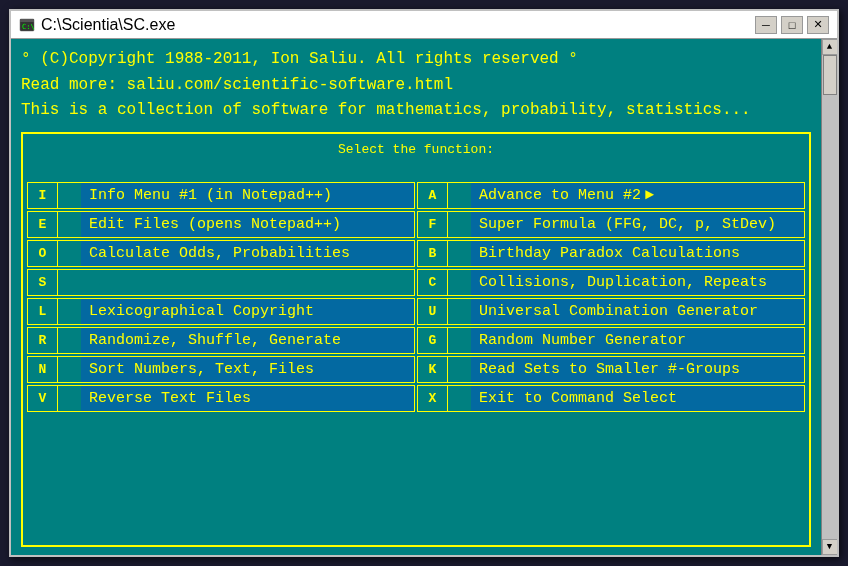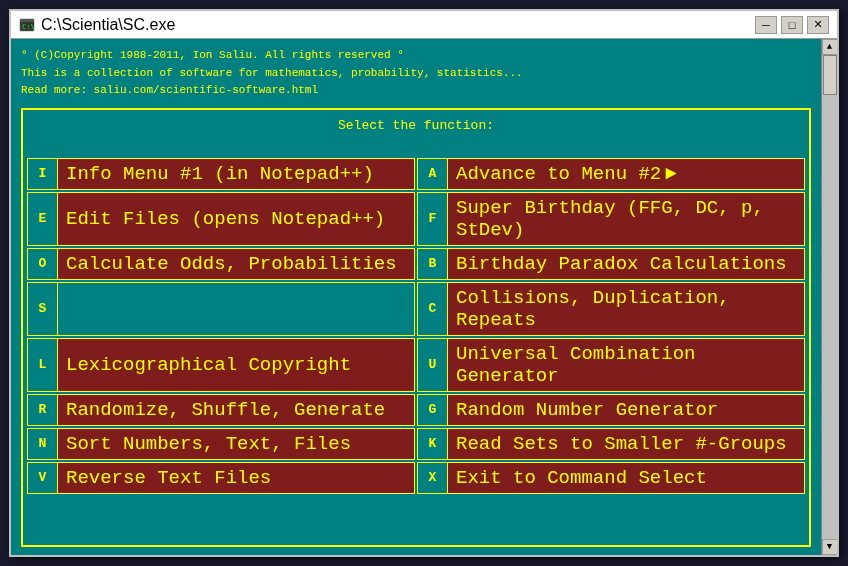--- a/index.html
+++ b/index.html
@@ -85,21 +85,21 @@
     }
 
     .scrollbar-area {
       display: flex;
       flex: 1;
       overflow: hidden;
     }
 
     .header-text {
       color: #ffff00;
-      font-size: 11px;
+      font-size: 16px;
       line-height: 1.6;
       margin-bottom: 8px;
     }
 
     .header-line {
       display: block;
     }
 
     .scrollbar {
       width: 16px;
@@ -181,23 +181,24 @@
       cursor: pointer;
       background: #008080;
     }
 
     .menu-label {
       flex: 1;
       display: flex;
       align-items: center;
       padding: 4px 8px;
       color: #ffff00;
-      font-size: 19px;
+      font-size: 15px;
       cursor: pointer;
-      background: #7f1d1d;
+      background: #0369a1;
+      margin-left: 23px;
     }
 
     .arrow-right {
       color: #ffff00;
       margin-left: 4px;
     }
   </style>
 </head>
 <body>
 
@@ -217,42 +218,42 @@
       <div class="title-bar-btn maximize">□</div>
       <div class="title-bar-btn close">✕</div>
     </div>
   </div>
 
   <div class="scrollbar-area">
     <div class="content-area">
 
       <div class="header-text">
         <span class="header-line">° (C)Copyright 1988-2011, Ion Saliu. All rights reserved  °</span>
+        <span class="header-line">Read more: saliu.com/scientific-software.html</span>
         <span class="header-line">This is a collection of software for mathematics, probability, statistics...</span>
-        <span class="header-line">Read more: saliu.com/scientific-software.html</span>
       </div>
 
       <div class="menu-box">
         <div class="menu-title">Select the function:</div>
         <div class="menu-grid" id="menu-grid">
         <div class="menu-row">
         <div class="menu-key">I</div>
         <div class="menu-label">Info Menu #1 (in Notepad++)</div>
       </div>
             <div class="menu-row">
         <div class="menu-key">A</div>
         <div class="menu-label">Advance to Menu #2 <span class="arrow-right">►</span></div>
       </div>
             <div class="menu-row">
         <div class="menu-key">E</div>
         <div class="menu-label">Edit Files (opens Notepad++)</div>
       </div>
             <div class="menu-row">
         <div class="menu-key">F</div>
-        <div class="menu-label">Super Birthday (FFG, DC, p, StDev)</div>
+        <div class="menu-label">Super Formula (FFG, DC, p, StDev)</div>
       </div>
             <div class="menu-row">
         <div class="menu-key">O</div>
         <div class="menu-label">Calculate Odds, Probabilities</div>
       </div>
             <div class="menu-row">
         <div class="menu-key">B</div>
         <div class="menu-label">Birthday Paradox Calculations</div>
       </div>
             <div class="menu-row">

